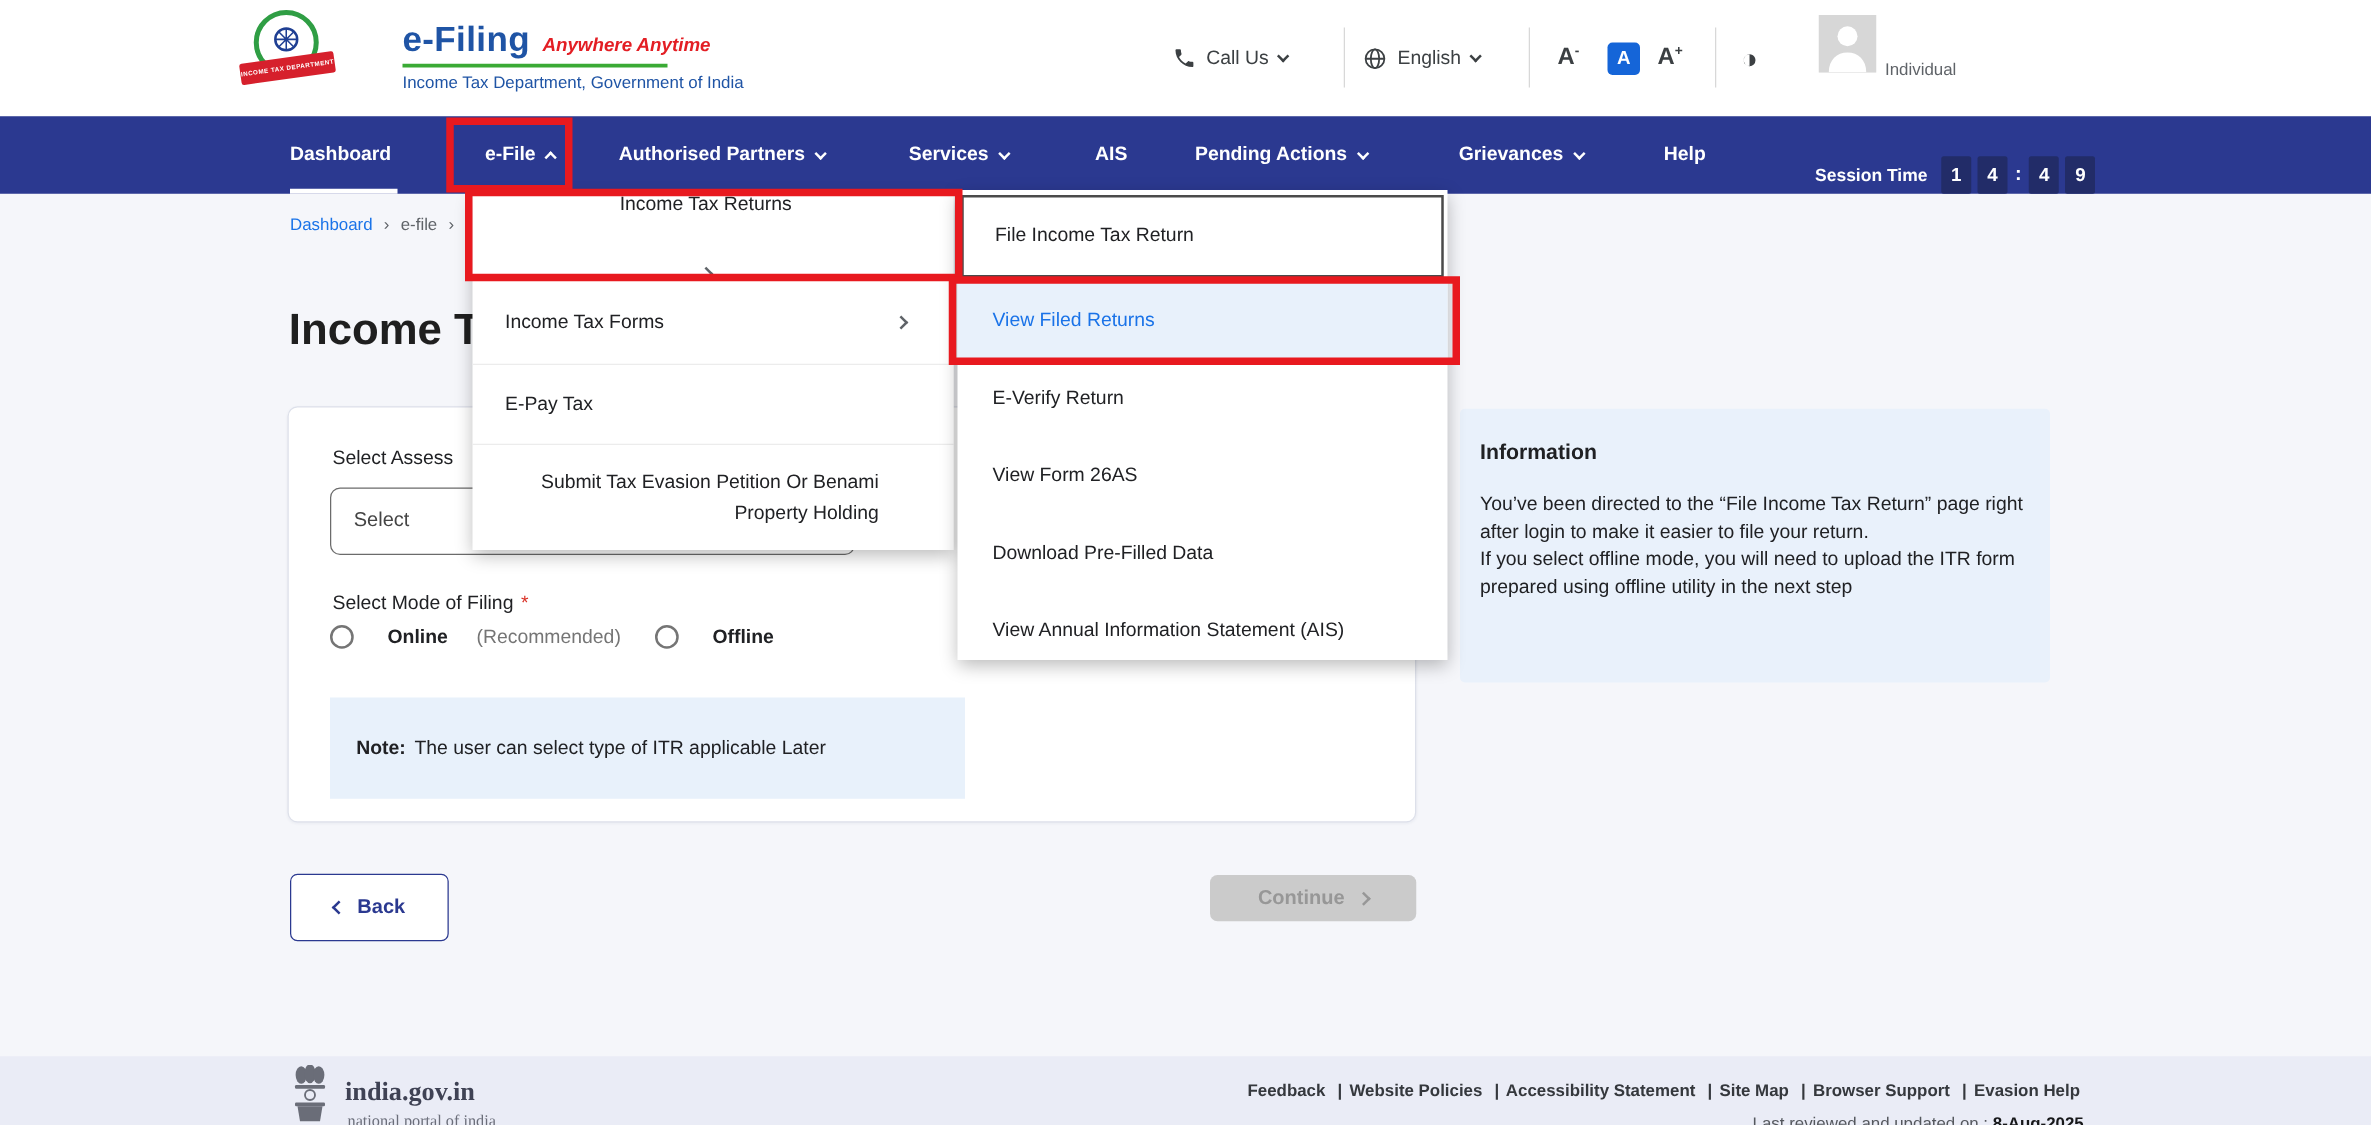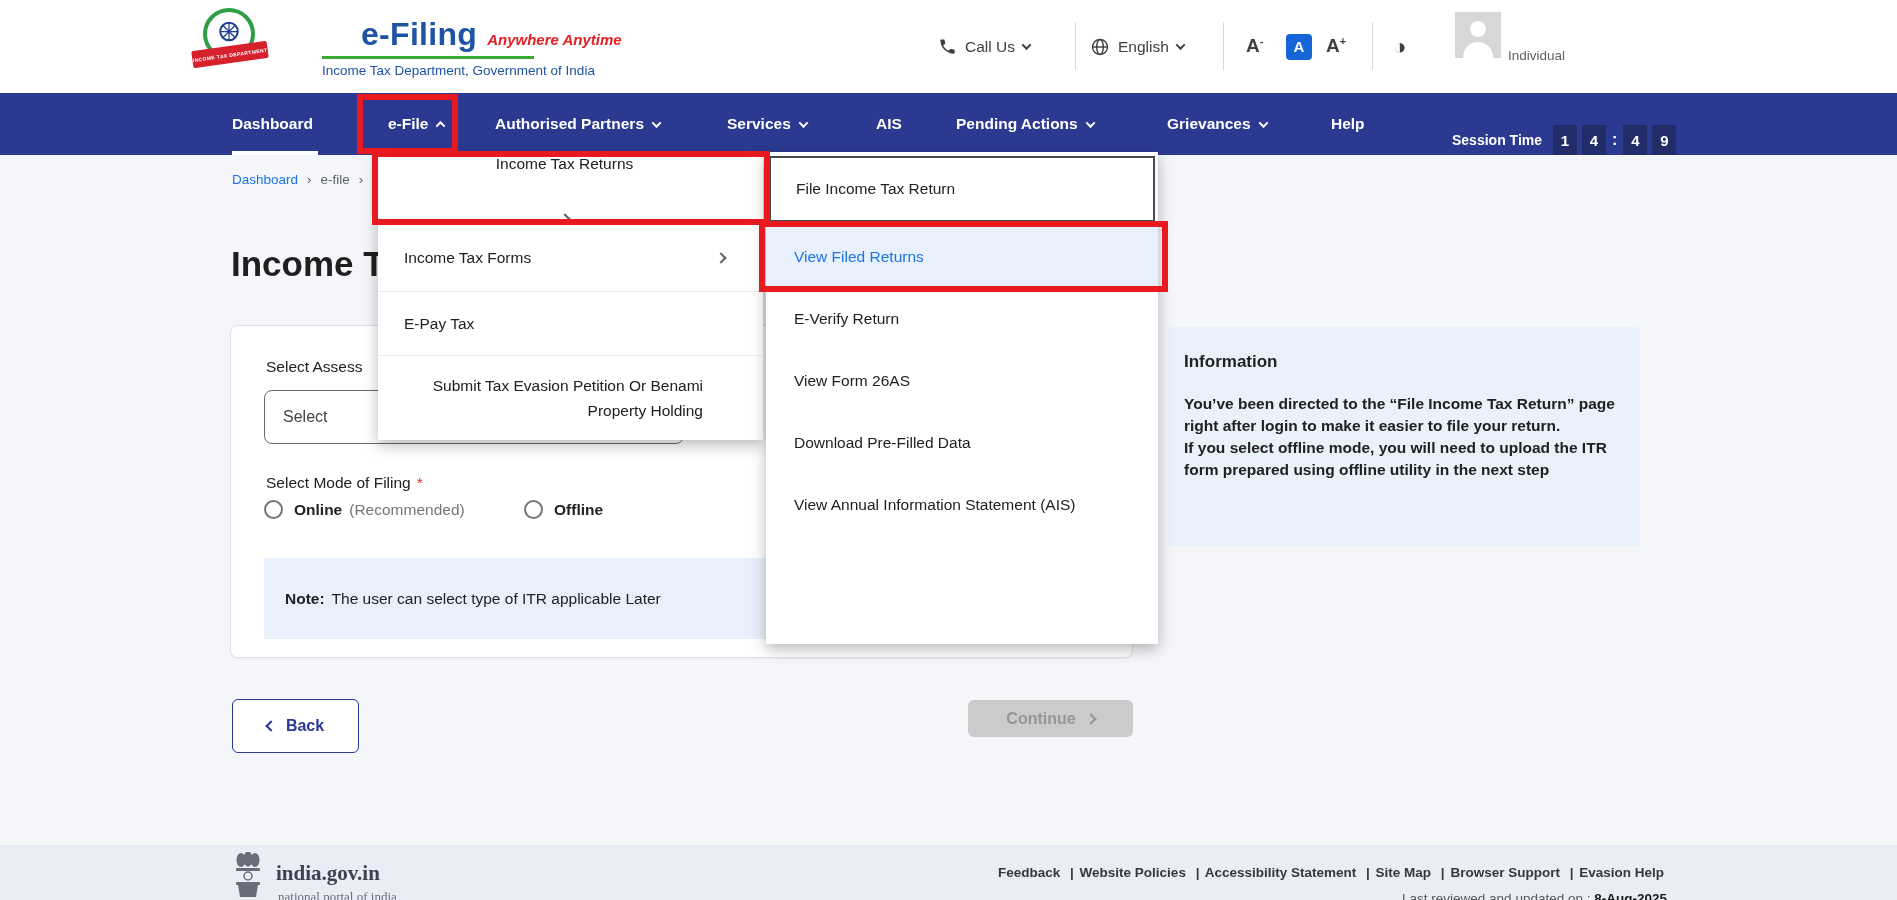--- a/index.html
+++ b/index.html
@@ -10,21 +10,21 @@
   
   .topbar { position:absolute; left:0; top:0; width:1897px; height:93px; background:#ffffff; }
   .emblem { position:absolute; left:198px; top:6px; width:64px; height:76px; }
   .emblem .ring { position:absolute; left:5px; top:2px; width:52px; height:52px; border-radius:50%;
                   border:4px solid #2f9e44; background:#fff; display:flex; align-items:center; justify-content:center; }
   .emblem .ribbon { position:absolute; left:-6px; top:40px; width:76px; height:17px; background:#d6202c;
                     transform:rotate(-8deg); border-radius:2px; display:flex; align-items:center; justify-content:center;
                     color:#fff; font-size:5px; font-weight:bold; letter-spacing:.4px; }
   .logo-text { position:absolute; left:322px; top:16px; }
   .logo-row1 { display:flex; align-items:baseline; gap:10px; }
-  .logo-title { color:#1f54a5; font-size:32px; font-weight:bold; letter-spacing:.3px;margin-left:39px; }
+  .logo-title { color:#1f54a5; font-size:28px; font-weight:bold; letter-spacing:.3px; }
   .logo-tag { color:#e31e24; font-size:15px; font-style:italic; font-weight:bold; }
   .logo-rule { width:212px; height:3px; background:#3aaa35; margin-top:3px; }
   .logo-sub { color:#1f54a5; font-size:13.5px; margin-top:4px; }
   .ta { position:absolute; top:0; height:93px; display:flex; align-items:center; gap:8px; color:#3c4043; font-size:15.5px; }
   .vdiv { position:absolute; top:22px; width:1px; height:48px; background:#d8d8d8; }
   .chv { display:inline-block; width:7px; height:7px; border-right:2px solid currentColor; border-bottom:2px solid currentColor; }
   .chv.down { transform:rotate(45deg) translate(-1px,-1px); }
   .chv.up { transform:rotate(-135deg) translate(-1px,-1px); }
   .chv.right { transform:rotate(-45deg); }
   .fontbtn { font-size:19px; font-weight:bold; color:#3c4043; }
@@ -58,52 +58,52 @@
           border:1px solid #dde0ea; border-radius:8px; box-shadow:0 1px 2px rgba(40,50,90,.05); }
   .lbl-assess { position:absolute; left:35px; top:32px; font-size:15.5px; color:#202124; white-space:nowrap; }
   .select-box { position:absolute; left:33px; top:64px; width:420px; height:54px; background:#fff;
                 border:1px solid #6b6b6b; border-radius:8px; display:flex; align-items:center;
                 padding:0 18px; cursor:pointer; }
   .select-box .val { font-size:16px; color:#444; flex:1; }
   .select-box .chv { color:#5f6368; }
   .lbl-mode { position:absolute; left:35px; top:148px; font-size:15.5px; color:#202124; }
   .req { color:#d93025; margin-left:6px; }
   .radio-row { position:absolute; left:33px; top:174px; height:26px; }
-  .radio-group { position:absolute; top:0; display:flex; align-items:center; gap:11px; cursor:pointer; }
+  .radio-group { position:absolute; top:0; display:flex; align-items:center; gap:27px; cursor:pointer; }
   .radio-circle { width:19px; height:19px; border:2px solid #757575; border-radius:50%; background:#fff; }
   .radio-label { font-size:15.5px; font-weight:bold; color:#202124; }
   .radio-suffix { font-size:15.5px; color:#757575; margin-left:-4px; }
   .note-box { position:absolute; left:33px; top:232px; width:508px; height:81px; background:#e8f1fb;
               display:flex; align-items:center; padding-left:21px; font-size:15.5px; color:#202124; }
   .note-label { font-weight:bold; margin-right:7px; }
 
   
   .info-panel { position:absolute; left:1168px; top:327px; width:472px; height:219px; background:#e9f1fb;
                 border-radius:4px; padding:25px 15px 0 16px; }
   .info-title { font-size:17px; font-weight:bold; color:#202124; margin-bottom:21px; }
-  .info-body { font-size:15.5px; line-height:22px; color:#202124;font-weight:bold; }
+  .info-body { font-size:15.5px; line-height:22px; color:#202124; }
 
   
   .btn-back { position:absolute; left:232px; top:699px; width:127px; height:54px; background:#fff;
               border:1px solid #2b3990; border-radius:6px; color:#2b3990; font-size:16px; font-weight:bold;
               display:flex; align-items:center; justify-content:center; gap:11px; cursor:pointer; }
   .btn-back .chv { width:8px; height:8px; transform:rotate(135deg); }
   .btn-continue { position:absolute; left:968px; top:700px; width:165px; height:37px; background:#cbcbcb;
                   border:none; border-radius:6px; color:#979797; font-size:16px; font-weight:bold;
                   display:flex; align-items:center; justify-content:center; gap:11px; }
   .btn-continue .chv { width:8px; height:8px; transform:rotate(-45deg); }
 
   
   .panel { position:absolute; background:#fff; box-shadow:0 5px 14px rgba(0,0,0,.28); z-index:50; }
   .panel1 { left:378px; top:155px; width:385px; height:285px; }
   .p1-row { display:flex; align-items:center; justify-content:space-between; padding:0 38px 0 26px;
             font-size:15.5px; font-weight:500; color:#202124; border-bottom:1px solid #ececec; cursor:pointer; }
   .p1-row .chv { color:#5f6368; width:8px; height:8px; }
   .p1-row.two-line { line-height:25px; padding-right:60px; }
-  .panel2 { left:766px; top:152px; width:392px; height:492px; }
+  .panel2 { left:766px; top:152px; width:392px; height:376px; }
   .p2-row { height:62px; display:flex; align-items:center; padding:0 20px 0 28px;
             font-size:15.5px; font-weight:500; color:#202124; cursor:pointer; }
   .p2-focus { margin:4px 3px 0 3px; border:2px solid #4a4a4a; height:66px; display:flex; align-items:center;
               padding-left:25px; font-size:15.5px; font-weight:500; color:#202124; cursor:pointer; }
   .p2-selected { background:#e8f1fb; color:#1a73e8; }
 
   
   .anno { position:absolute; border:6px solid #e8191f; z-index:60; pointer-events:none; }
   .anno-efile { left:357px; top:94px; width:101px; height:60px; }
   .anno-itr { left:372px; top:151px; width:398px; height:74px; }

